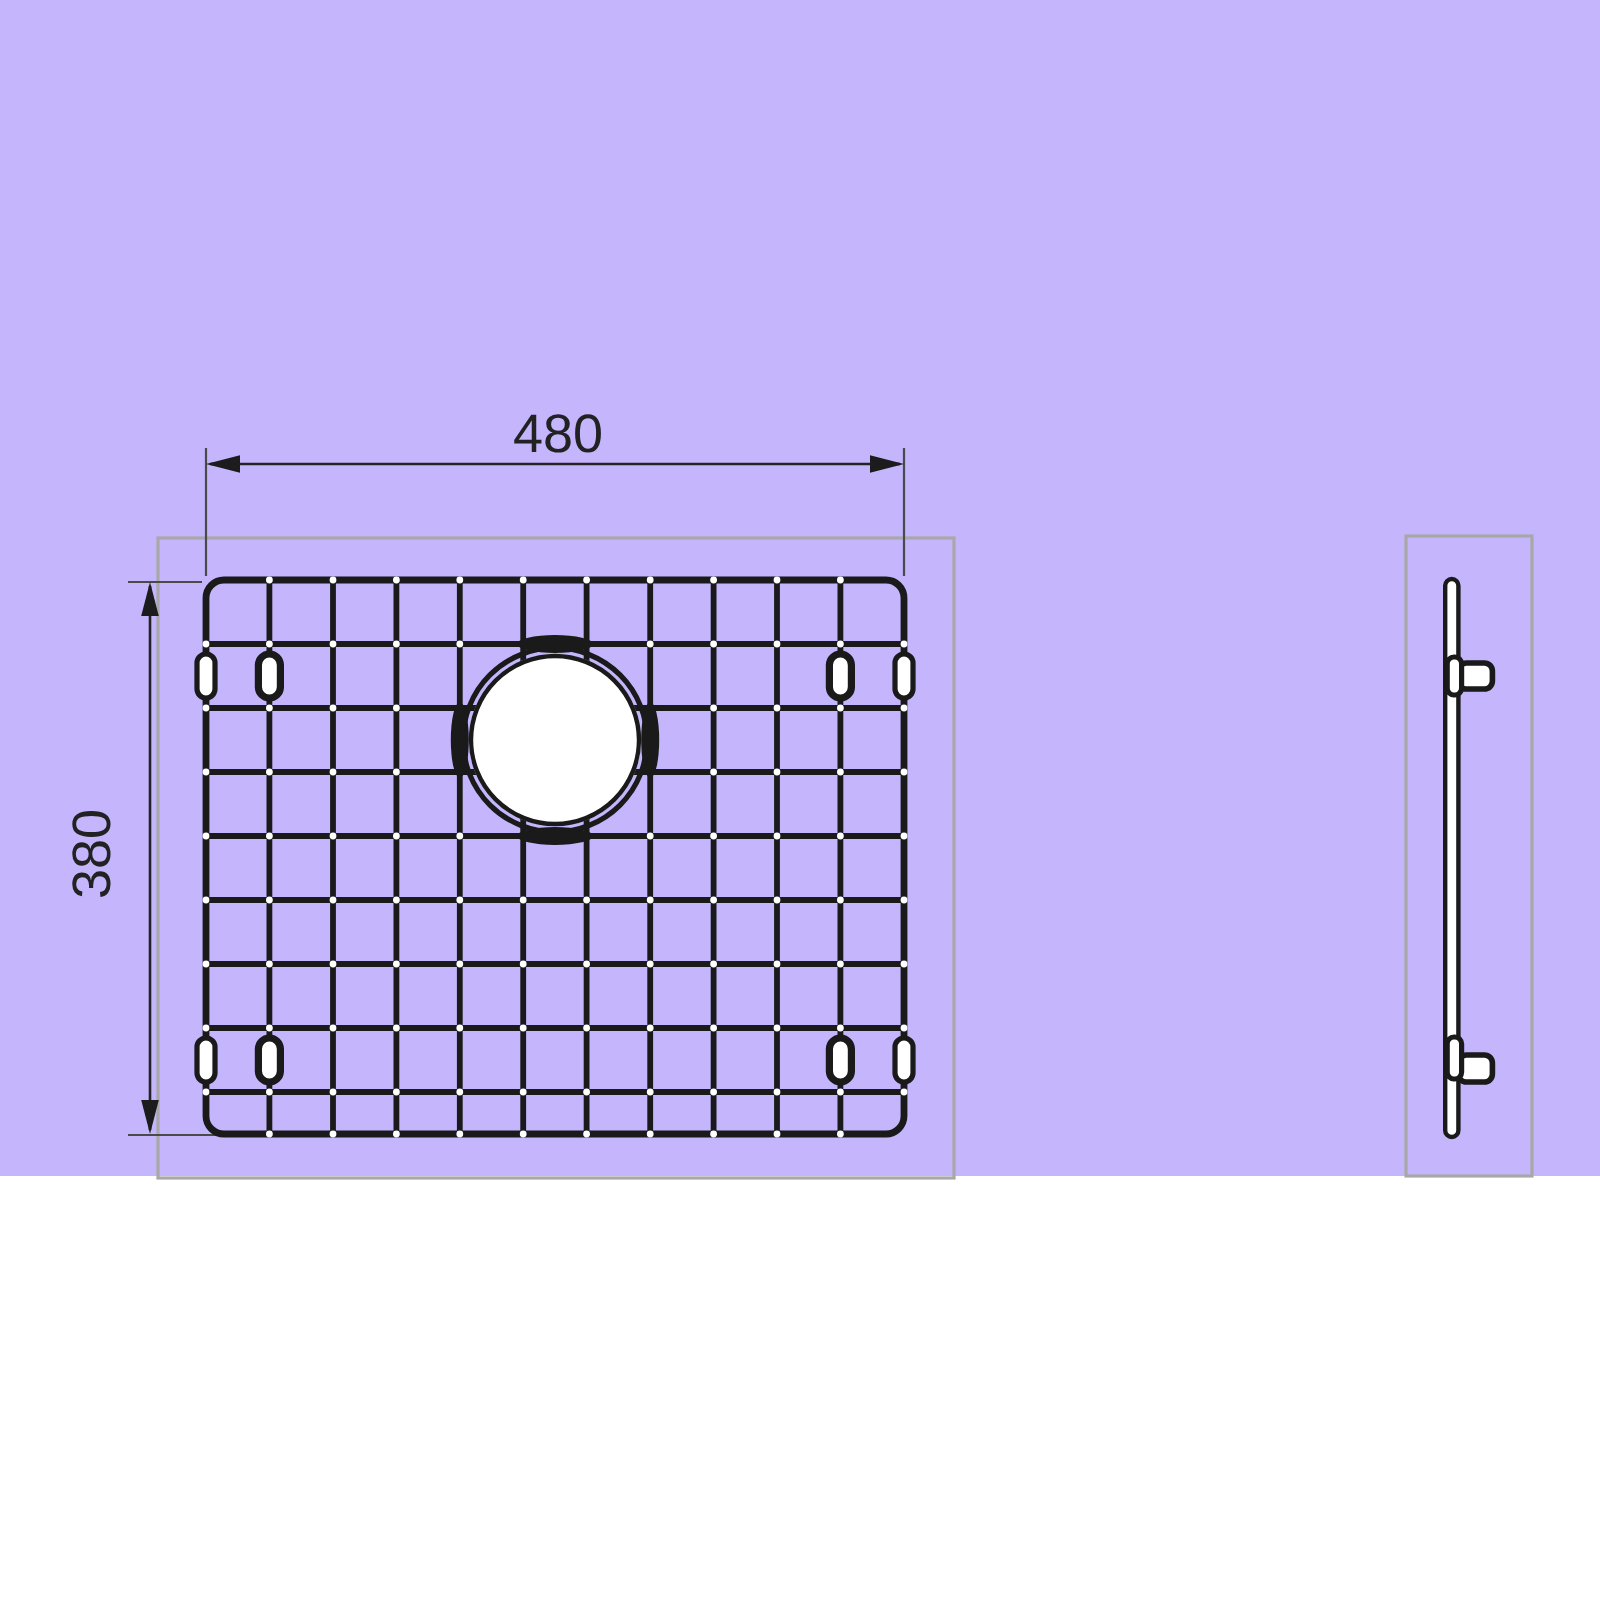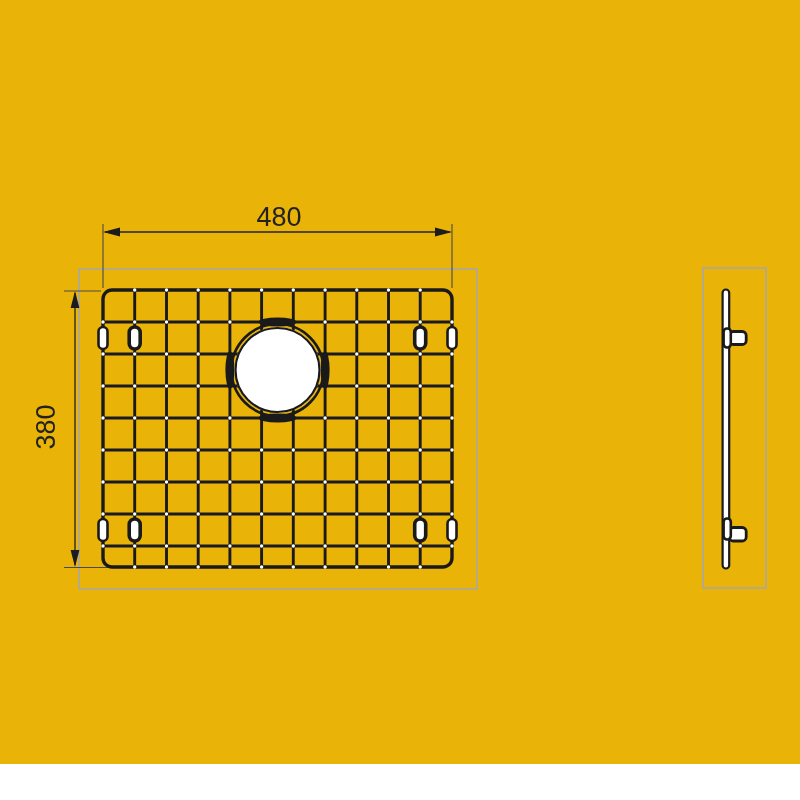--- a/index.html
+++ b/index.html
@@ -1,16 +1,16 @@
 <!DOCTYPE html>
 <html><head>
 <meta charset="utf-8">
 <style>
   html,body{margin:0;padding:0;background:#ffffff;width:800px;height:800px;overflow:hidden;}
-  .canvas{position:relative;width:800px;height:764px;background:#eab308;}
+  .canvas{position:relative;width:800px;height:588px;background:#c4b5fd;}
   svg{display:block;}
   .dim-line{stroke:#232323;stroke-width:1.3;fill:none;}
   .ext-line{stroke:#4a4a4a;stroke-width:1.1;fill:none;}
   .arrow{fill:#1c1c1c;stroke:none;}
   .dim-text{font-family:"Liberation Sans","DejaVu Sans",sans-serif;font-size:27px;fill:#222222;}
 </style>
 </head>
 <body>
 
 <div class="canvas">

